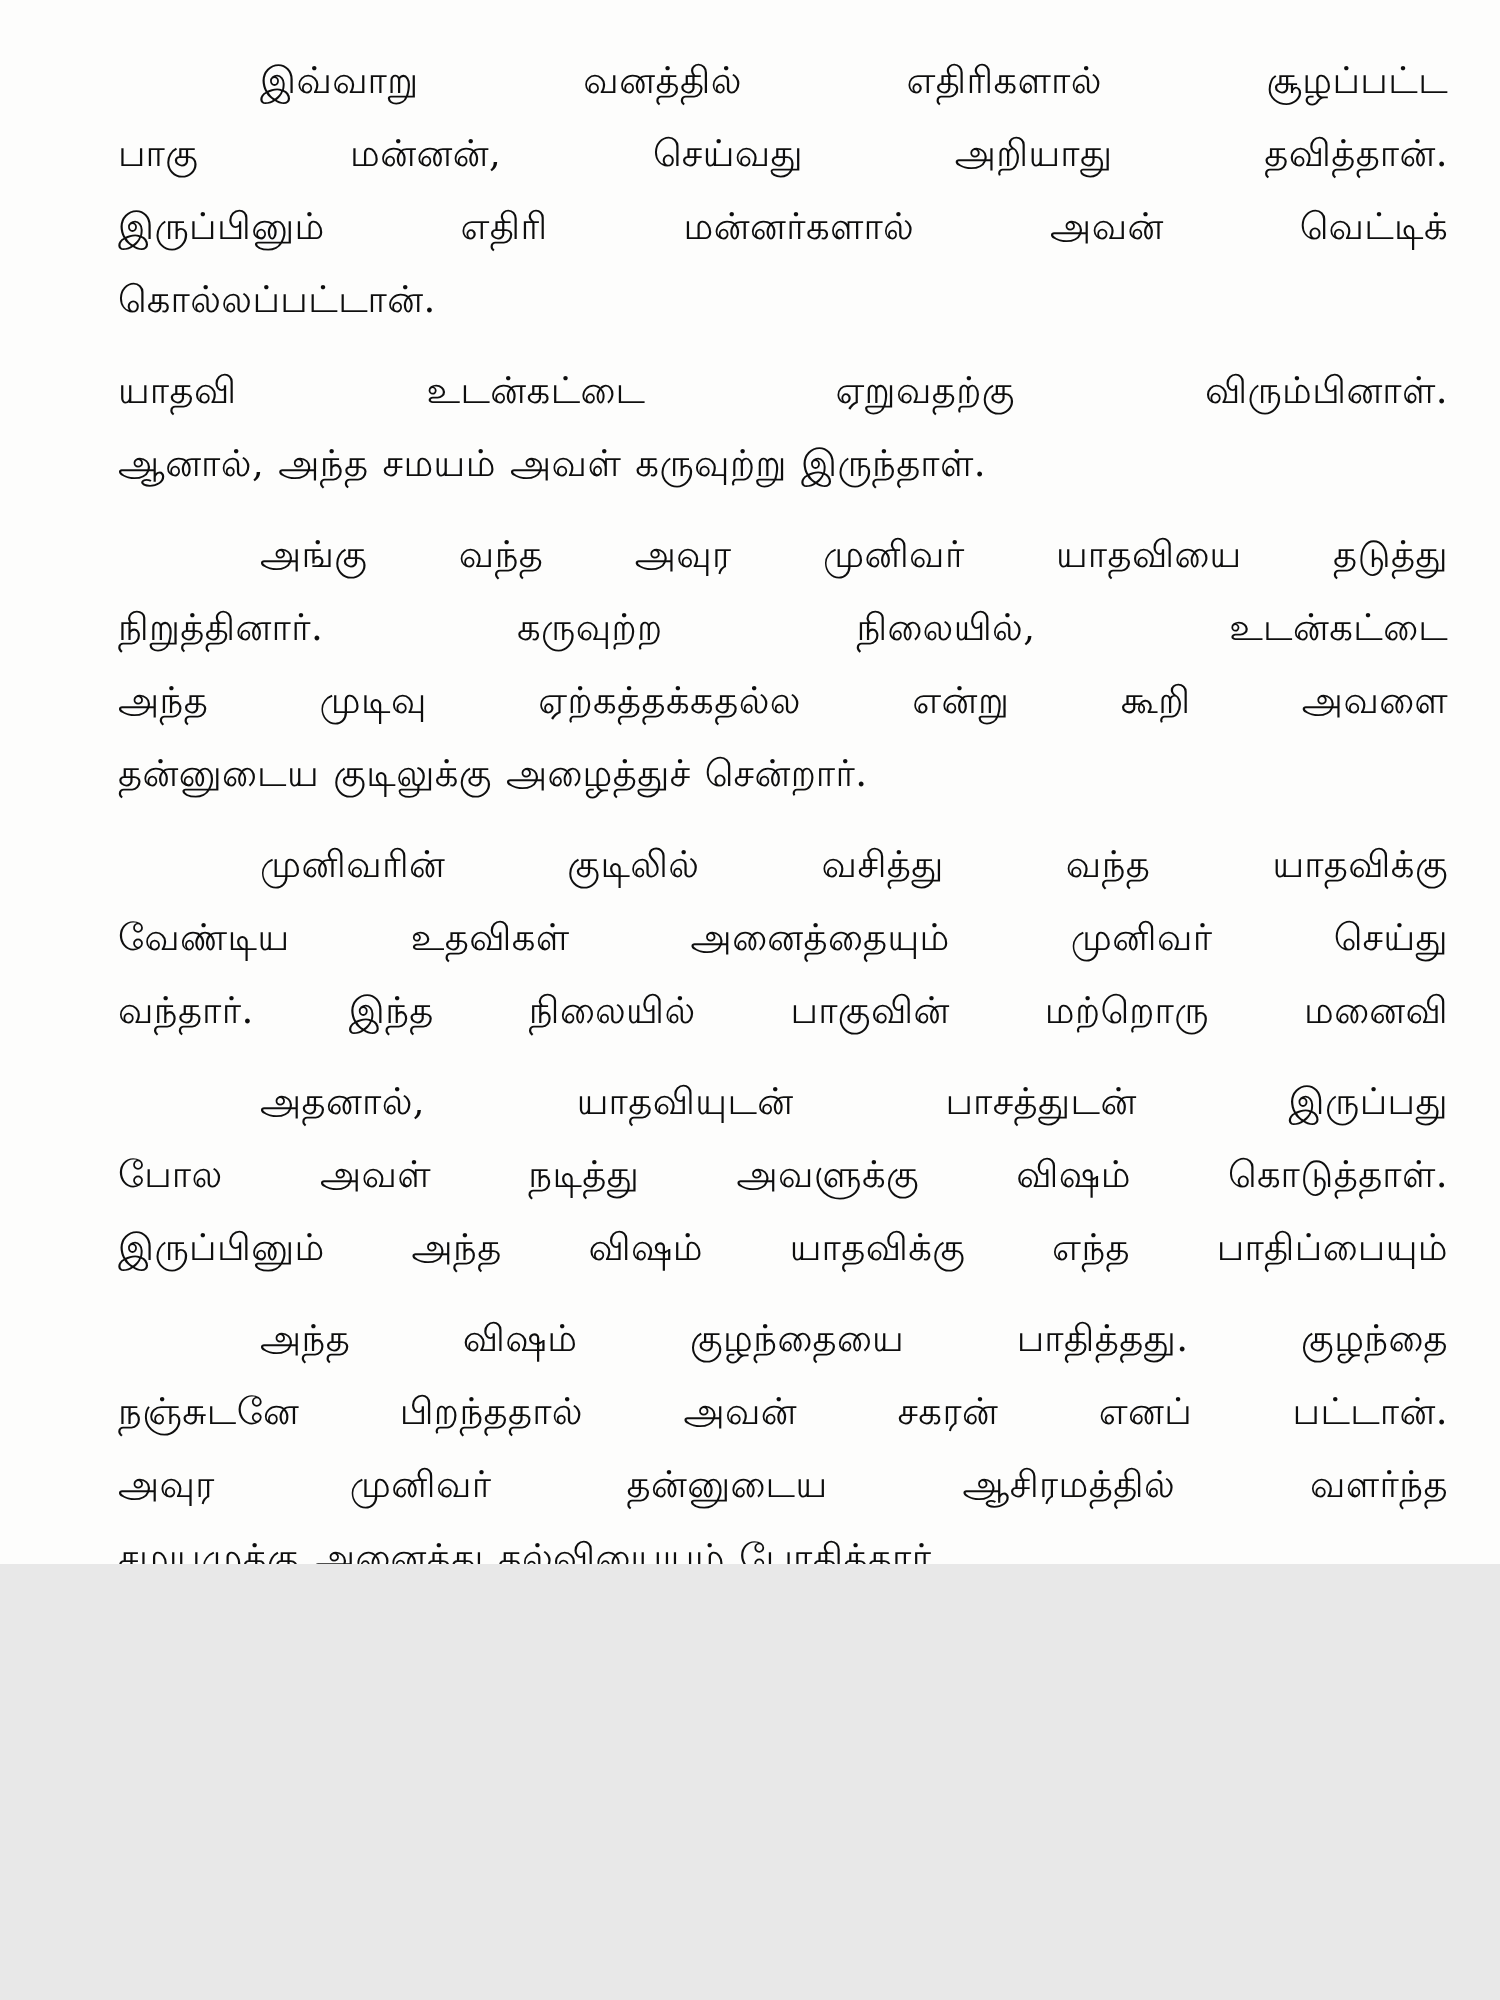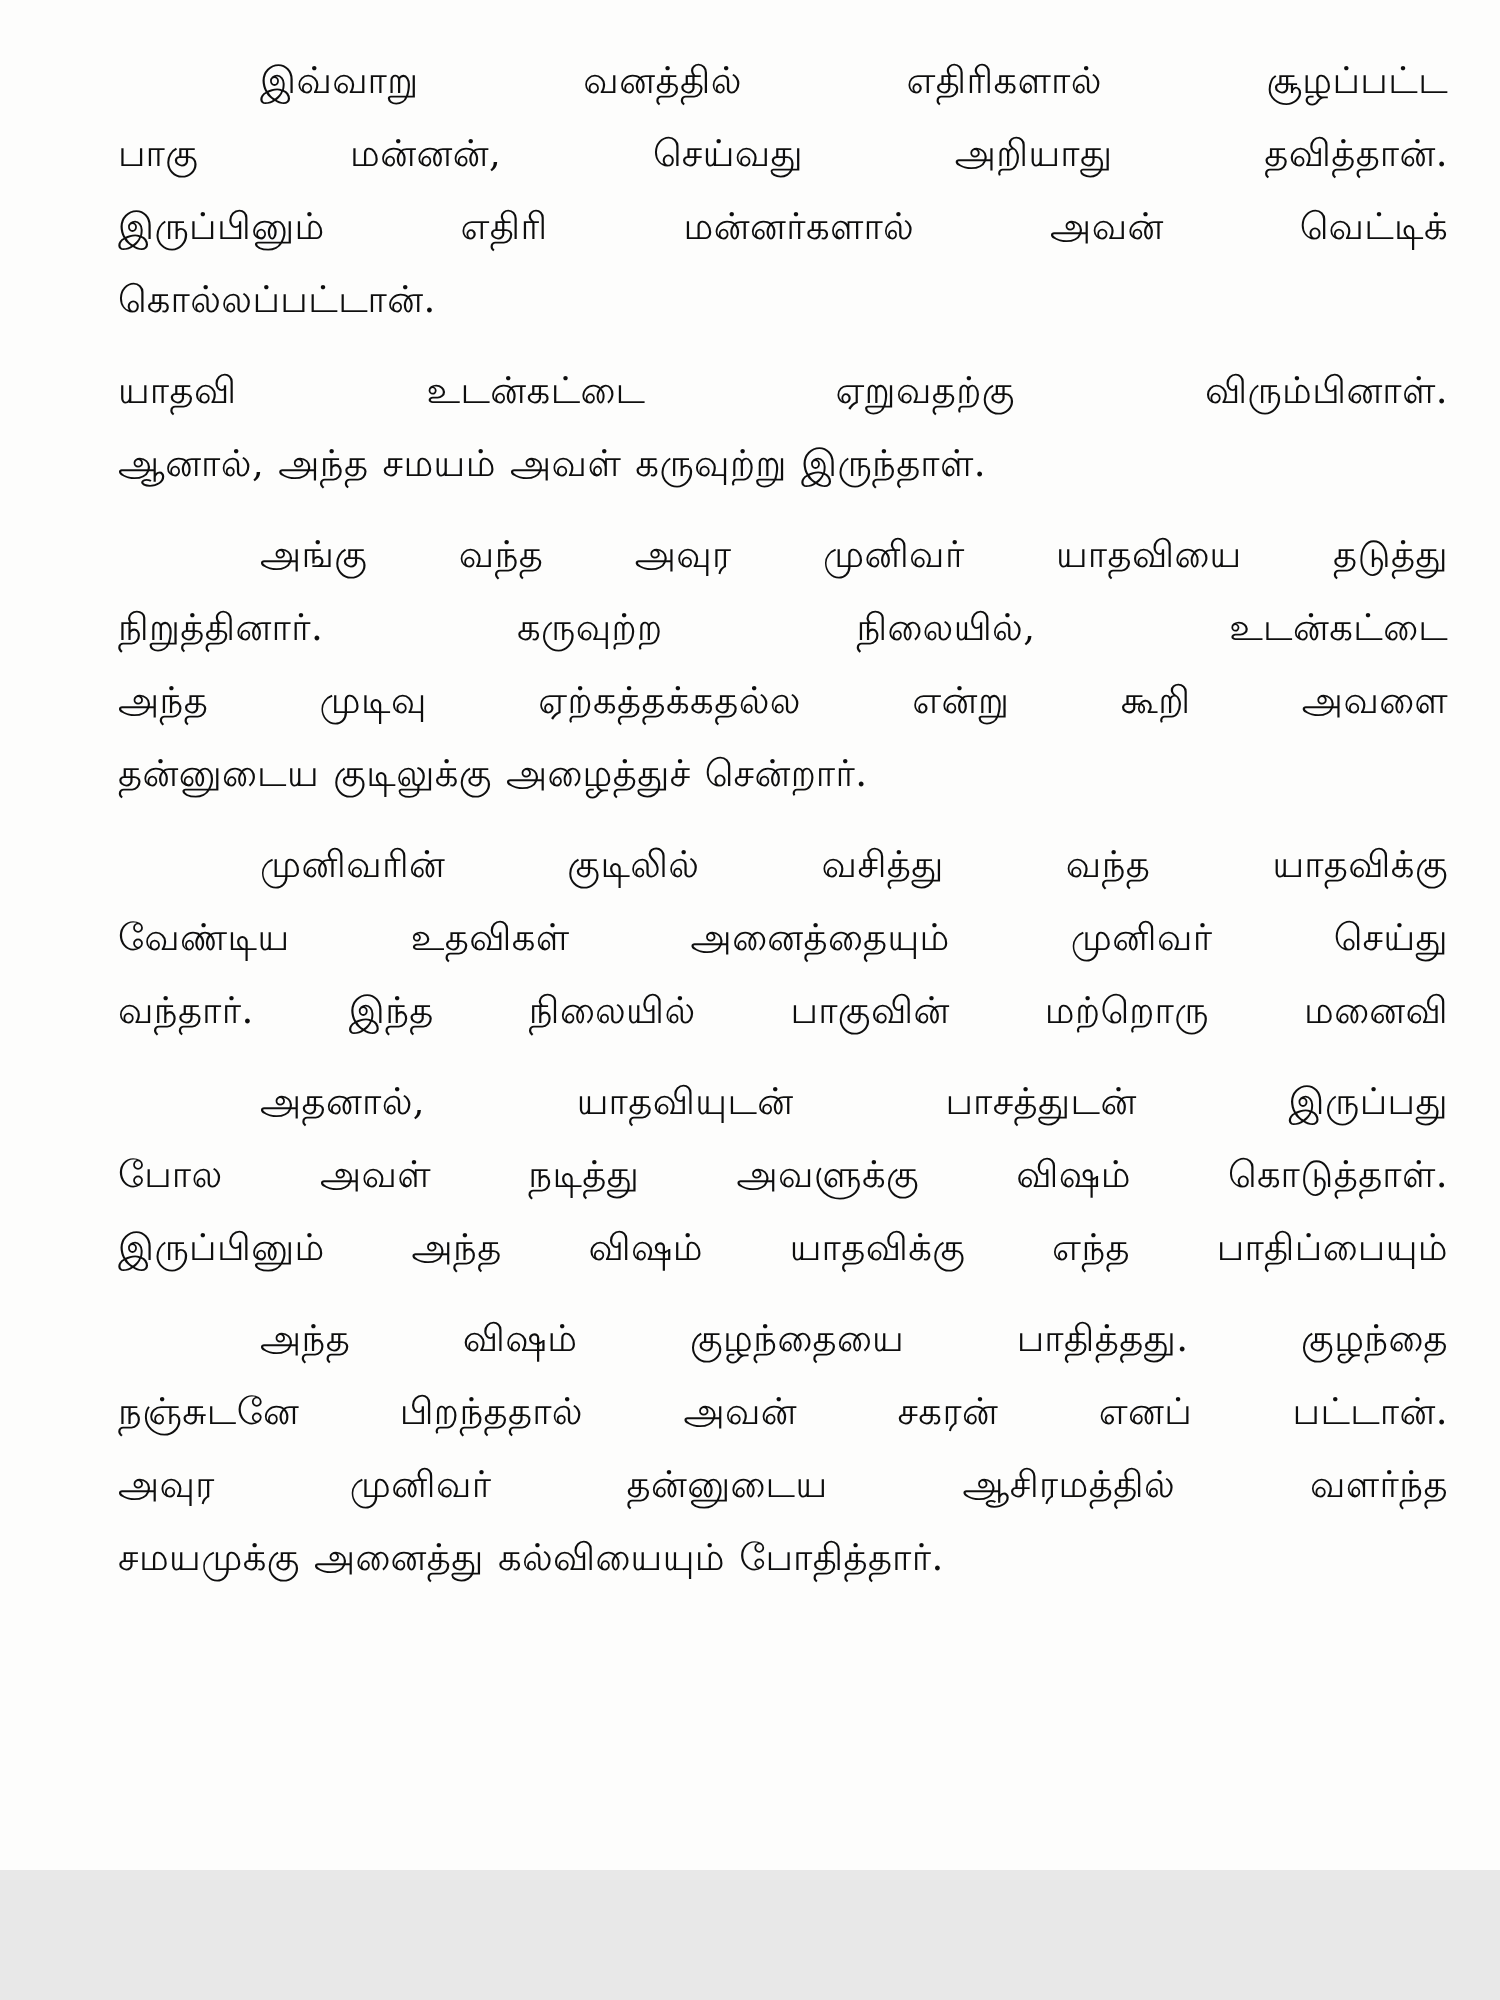--- a/index.html
+++ b/index.html
@@ -3,21 +3,21 @@
 <meta charset="utf-8">
 <style>
   html, body {
     margin: 0;
     padding: 0;
     background: #e8e8e8;
   }
   .page {
     position: relative;
     width: 1500px;
-    height: 1870px;
+    height: 1564px;
     margin: 0 auto;
     background: #fdfdfc;
     overflow: hidden;
     color: #0e0e0e;
     font-family: "DejaVu Serif", "Liberation Serif", serif;
     text-decoration: underline;
   }
   .textblock {
     position: absolute;
     left: 118px;

